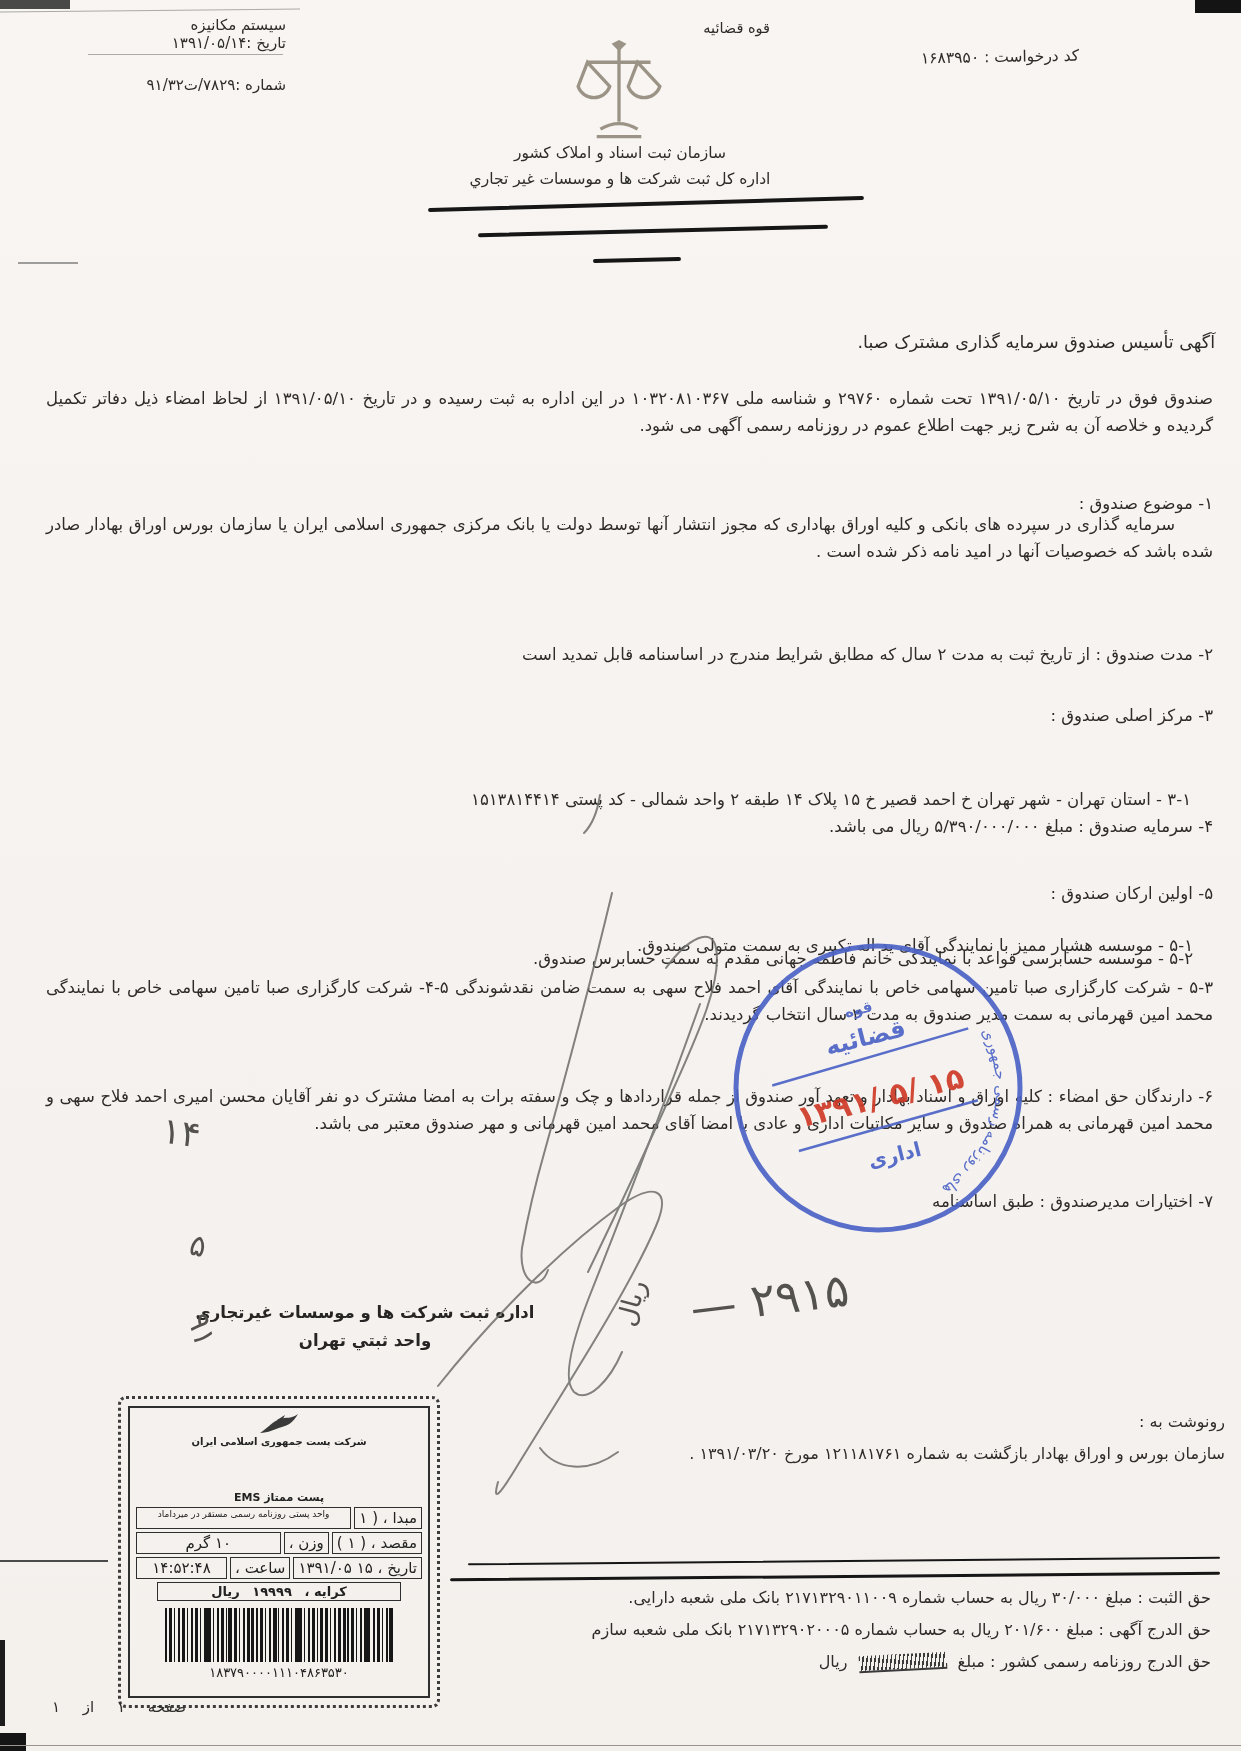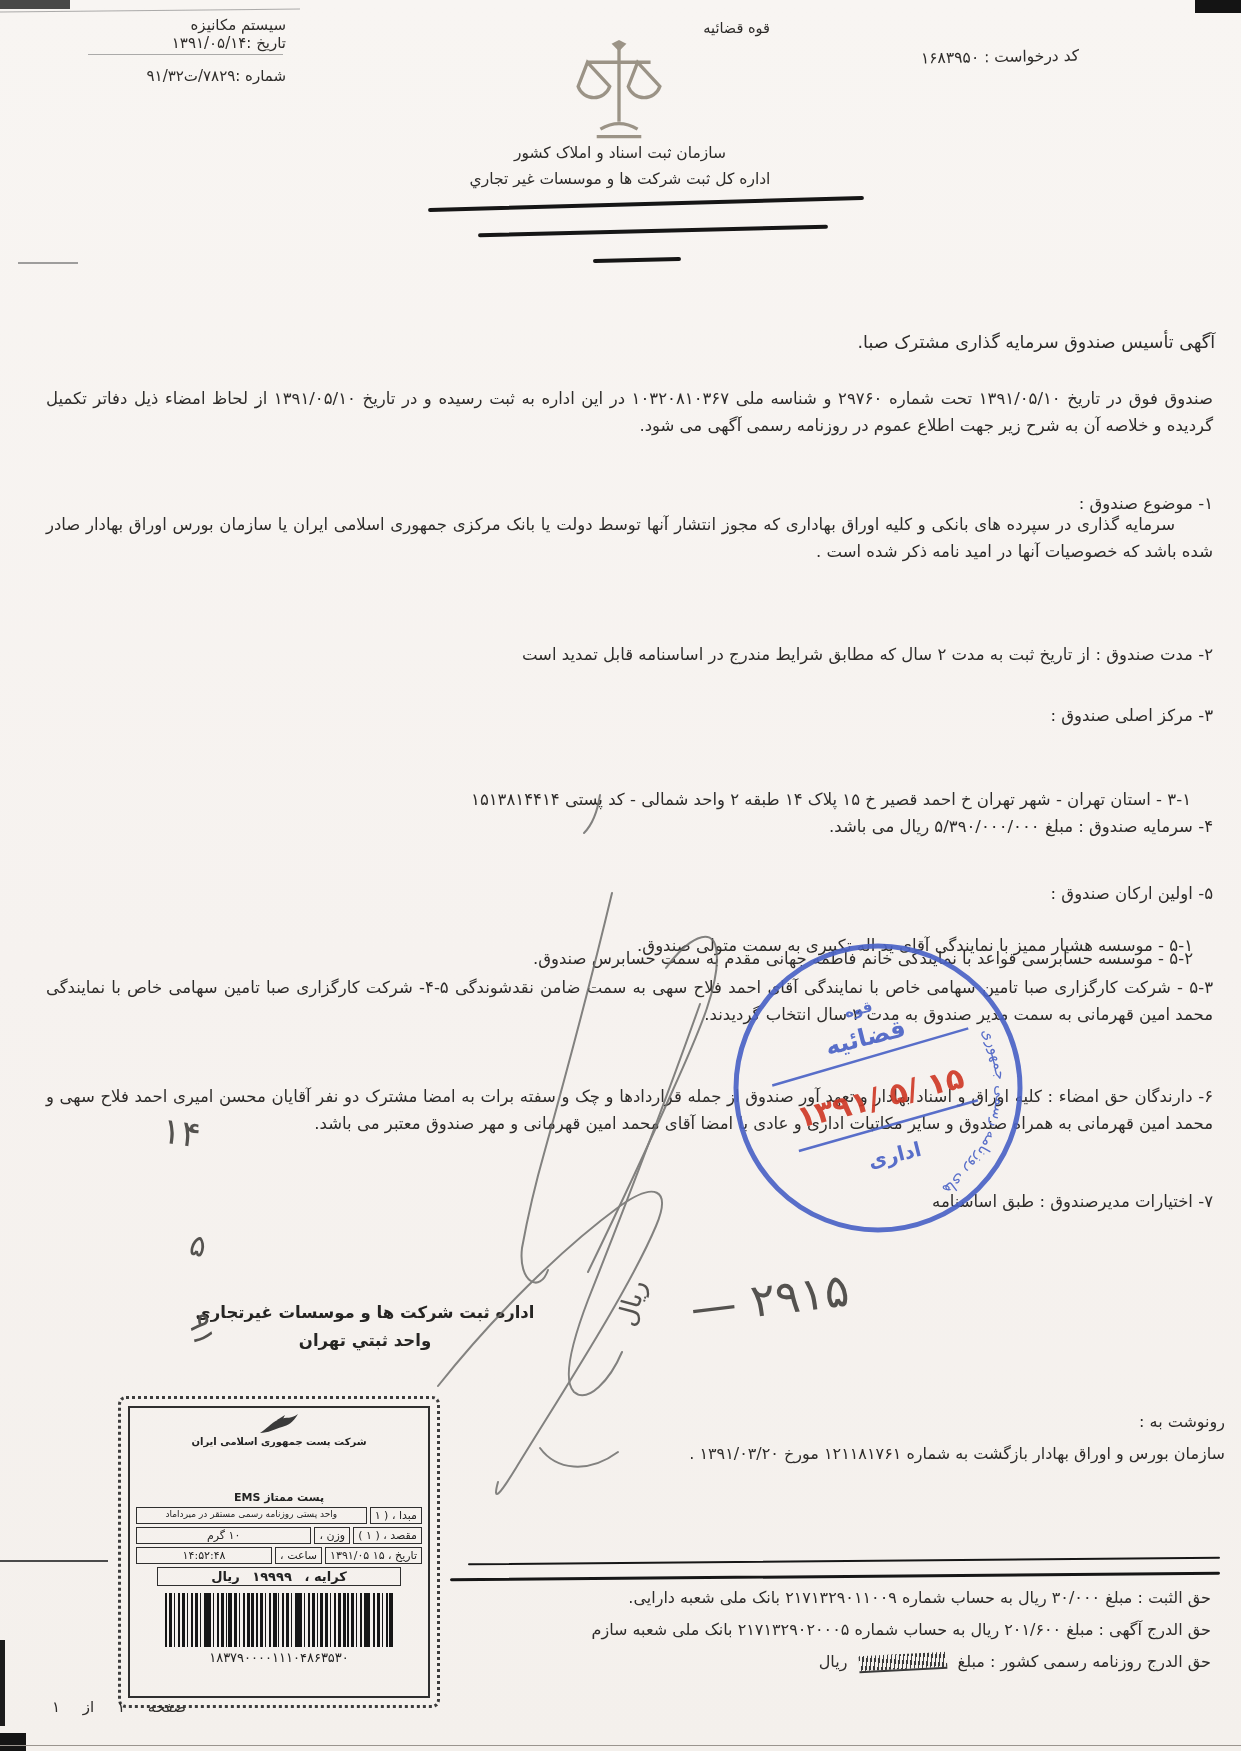--- a/index.html
+++ b/index.html
@@ -19,21 +19,21 @@
   .fee{position:absolute;right:30px;direction:rtl;font-size:16px;color:#2e2c2a;white-space:nowrap;}
   .scribble{display:inline-block;width:88px;height:15px;margin:0 6px;vertical-align:middle;
     transform:rotate(-3deg);border-bottom:2px solid #3a3a3a;
     background:repeating-linear-gradient(100deg,#3a3a3a 0 1.5px,transparent 1.5px 4px);}
   
   .ems-outer{width:100%;height:100%;border:3px dotted #3c3c3c;border-radius:8px;
     padding:7px;box-sizing:border-box;}
   .ems-inner{width:100%;height:100%;border:2px solid #2f2f2f;padding:5px 6px;box-sizing:border-box;
     direction:rtl;text-align:center;font-size:10.5px;color:#222;}
   .ems-row{display:flex;gap:3px;margin-top:3px;direction:rtl;align-items:stretch;}
-  .ems-cell{border:1.5px solid #2f2f2f;padding:1px 4px;font-size:11px;white-space:nowrap;}
+  .ems-cell{border:1.5px solid #2f2f2f;padding:1px 4px;font-size:15px;white-space:nowrap;}
   .ems-company{font-size:10px;font-weight:bold;margin-top:1px;}
   .ems-service{font-size:11px;font-weight:bold;margin-top:44px;}
   .barcode{width:228px;height:54px;margin:7px auto 0;
     background:
       repeating-linear-gradient(90deg,#161616 0 2px,transparent 2px 4px,#161616 4px 7px,transparent 7px 9px,#161616 9px 10px,transparent 10px 13px),
       repeating-linear-gradient(90deg,transparent 0 17px,#161616 17px 20px,transparent 20px 23px);}
   .barcode-num{font-size:13px;letter-spacing:2px;margin-top:3px;direction:rtl;}
   .sigblock{position:absolute;left:140px;top:1303px;width:450px;text-align:center;
     direction:rtl;font-weight:bold;font-size:16.5px;color:#262523;}
   svg{display:block;}
@@ -48,21 +48,21 @@
   <div class="abs" style="left:0;top:1640px;width:5px;height:86px;background:#1c1c1c;"></div>
   <div class="abs" style="left:0;top:1733px;width:26px;height:18px;background:#151515;"></div>
   <div class="abs" style="left:0;right:0;top:1745px;height:1px;background:#9a948e;"></div>
   <div class="hline" style="left:0;top:10px;width:300px;transform:rotate(-0.6deg);"></div>
   <div class="hline" style="left:88px;top:54px;width:195px;"></div>
   <div class="abs" style="left:0;top:1560px;width:108px;height:2px;background:#4a4a4a;"></div>
 
   <div class="abs rtl" style="left:30px;top:16px;width:256px;text-align:right;">
     <div style="font-size:15px;padding-left:30px;">سیستم مکانیزه</div>
     <div style="font-size:15px;">تاریخ :۱۳۹۱/۰۵/۱۴</div>
-    <div style="font-size:15px;margin-top:15px;">شماره :۷۸۲۹/ت۹۱/۳۲</div>
+    <div style="font-size:15px;margin-top:24px;">شماره :۷۸۲۹/ت۹۱/۳۲</div>
   </div>
 
   <div class="abs rtl" style="left:470px;top:20px;width:300px;text-align:right;font-size:14.5px;">قوه قضائیه</div>
 
   <svg class="abs" style="left:563px;top:40px;" width="112" height="104" viewBox="0 0 60 56">
     <g fill="none" stroke="#8b8374" stroke-width="1.8" opacity="0.85">
       <path d="M30 4 v40"></path>
       <path d="M26 2 l4 -2 l4 2 l-4 4 z" fill="#8b8374" stroke="none"></path>
       <path d="M13 12 h34"></path>
       <path d="M13 12 l-5 13 a9 9 0 0 0 17 0 z"></path>

